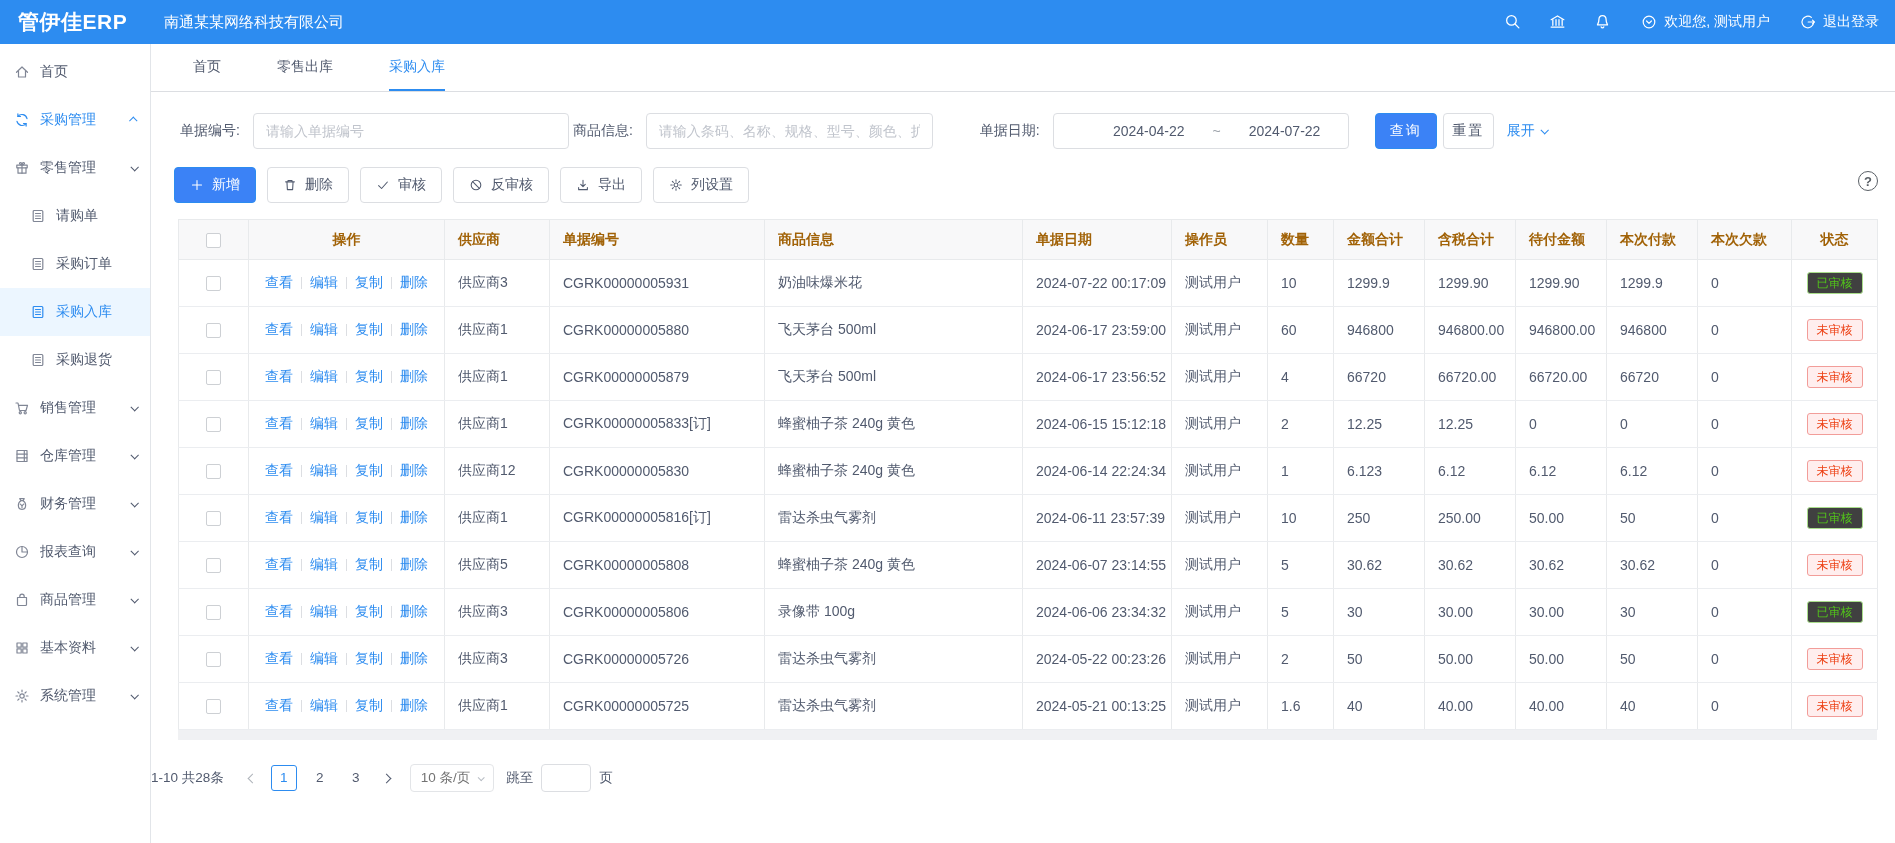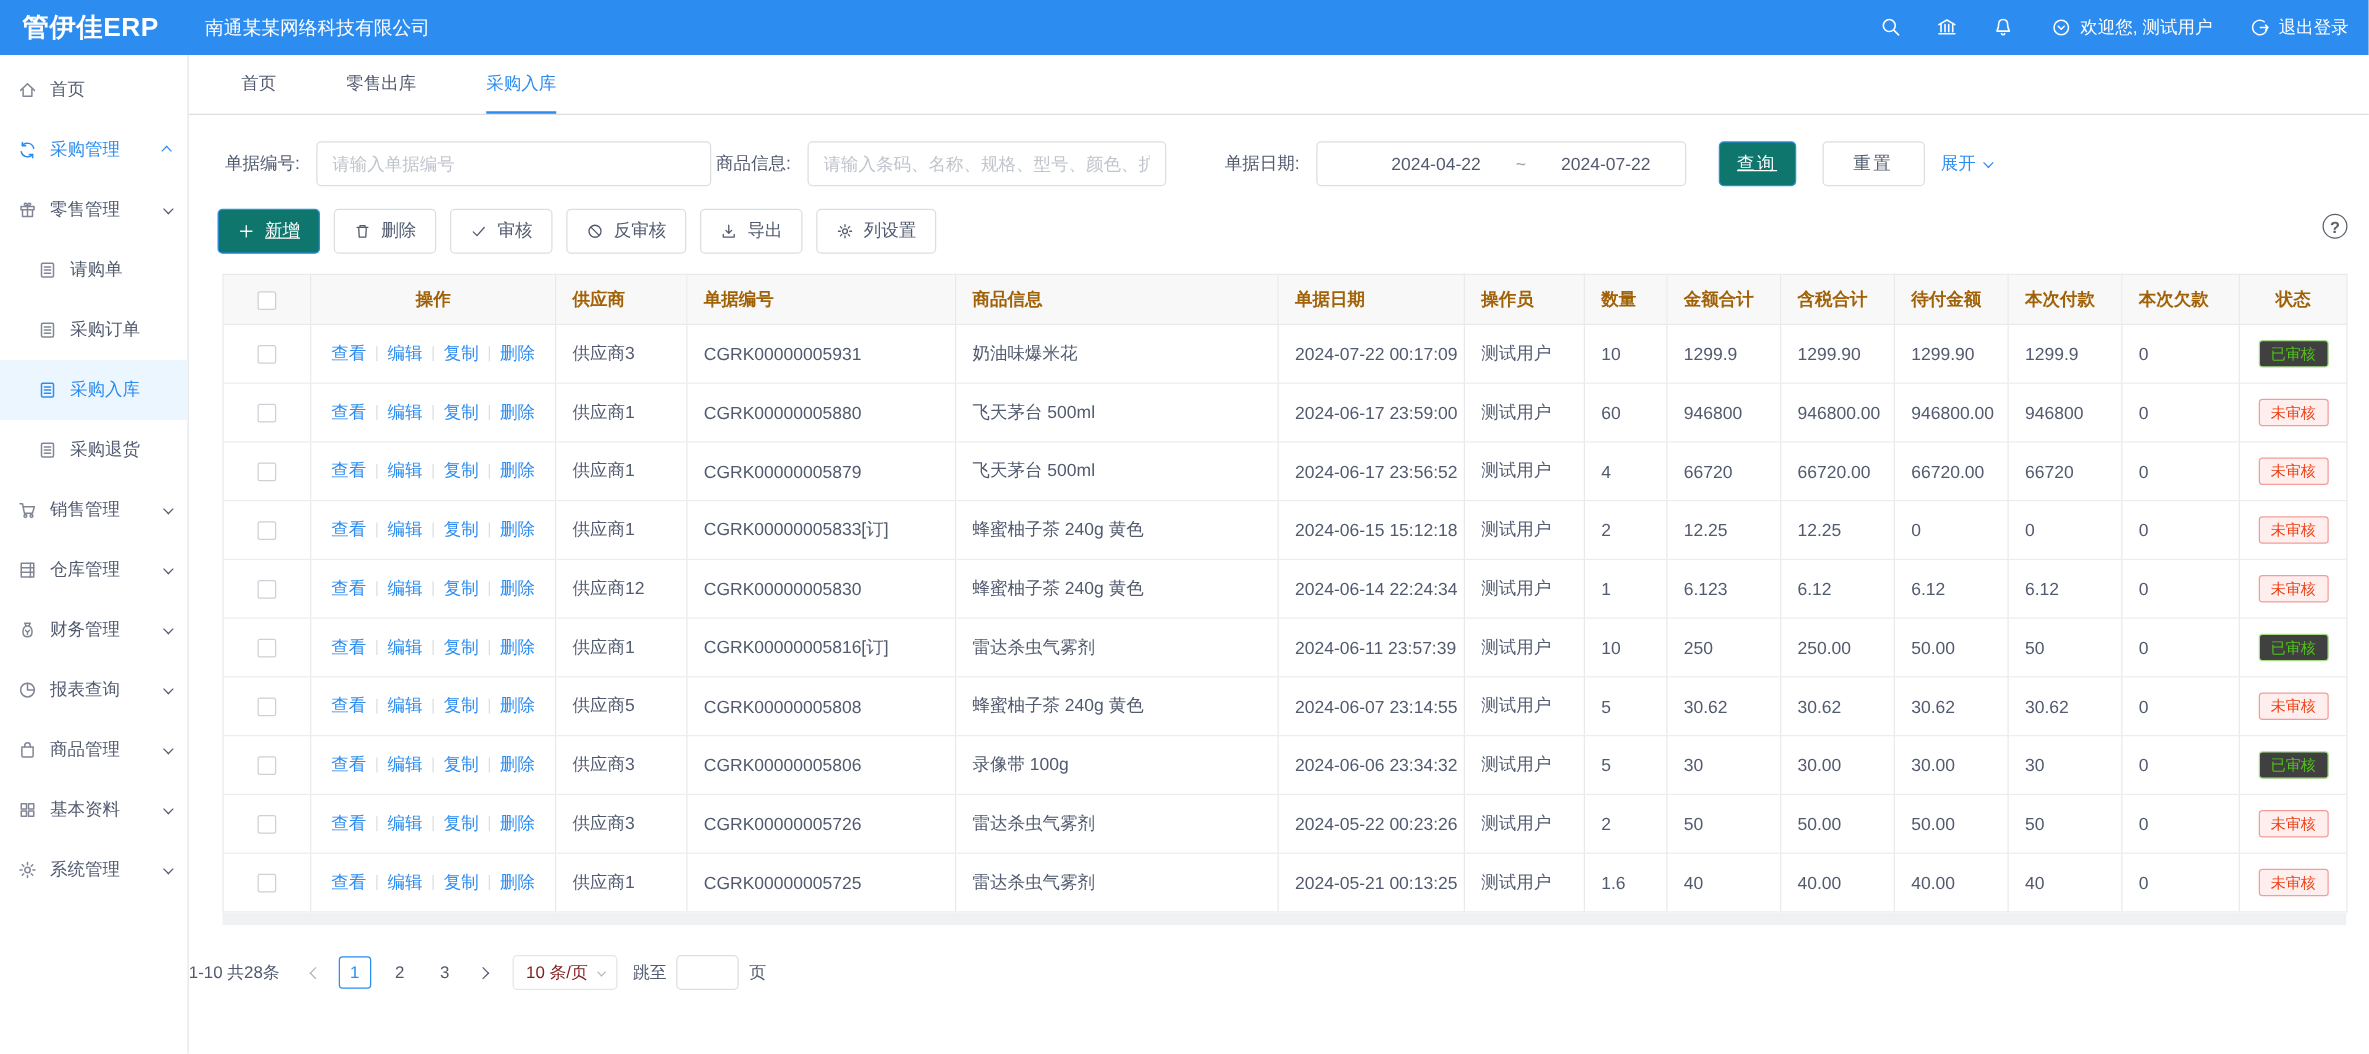--- a/index.html
+++ b/index.html
@@ -45,23 +45,23 @@
   .page { position:relative; flex:1; }
   .filter-row { display:flex; align-items:center; margin-top:21px; padding-left:29px; }
   .f-label { margin-right:13px; white-space:nowrap; }
   .f-input { height:36px; border:1px solid #dcdee2; border-radius:4px; padding:0 12px; font-size:14px; color:#515a6e; outline:none; font-family:inherit; }
   .f-input::placeholder { color:#c0c4cc; }
   .in-orderno { width:316px; }
   .in-product { width:287px; margin-right:47px; }
   .lbl2 { margin-left:4px; }
   .datebox { width:296px; height:36px; border:1px solid #dcdee2; border-radius:4px; display:flex; align-items:center; justify-content:center; gap:28px; cursor:pointer;padding-left:32px; }
   .btn { height:36px; border-radius:4px; border:1px solid #dcdee2; background:#fff; color:#515a6e; font-size:14px; cursor:pointer; font-family:inherit; }
-  .btn-primary { background:#0f766e; border-color:#2d8cf0; color:#fff;text-decoration:underline; }
+  .btn-primary { background:#3b82f6; border-color:#2d8cf0; color:#fff; }
   .btn-search { width:62px; margin-left:26px; letter-spacing:2px; }
-  .btn-reset { width:82px; margin-left:21px; letter-spacing:2px; }
+  .btn-reset { width:51px; margin-left:6px; letter-spacing:2px; }
   .expand-link { color:#2d8cf0; margin-left:13px; display:flex; align-items:center; gap:6px; cursor:pointer; }
   .expand-link .chev { width:6px; height:6px; }
 
   
   .toolbar { display:flex; align-items:center; margin-top:18px; padding-left:23px; padding-right:18px; }
   .tbtn { display:inline-flex; align-items:center; gap:8px; padding:0 15px; height:36px; margin-right:11px; }
   .tbtn .svgi { width:14px; height:14px; }
   .help-circle { margin-left:auto; width:20px; height:20px; border:1.6px solid #5a6066; border-radius:50%; color:#5a6066;
     font-size:13px; font-weight:bold; display:flex; align-items:center; justify-content:center; cursor:pointer; margin-top:-8px; }
 
@@ -84,21 +84,21 @@
   .scroll-strip { width:1699px; height:10px; background:#f0f1f3; margin-left:27px; }
 
   
   .pager { display:flex; align-items:center; justify-content:flex-start; margin-top:24px; padding-right:18px; font-size:13.5px; color:#515a6e; }
   .pg-summary { margin-right:16px; }
   .pg-arrow { width:26px; height:26px; display:flex; align-items:center; justify-content:center; cursor:pointer; color:#aeb3ba; }
   .pg-arrow.next { color:#515a6e; }
   .pg-num { min-width:26px; height:26px; line-height:26px; text-align:center; margin:0 5px; cursor:pointer; border-radius:3px; }
   .pg-num.current { border:1px solid #2d8cf0; color:#2d8cf0; line-height:24px; }
   .pg-size { height:28px; border:1px solid #e3e5e8; border-radius:4px; display:flex; align-items:center; gap:8px;
-    padding:0 10px; margin-left:10px; color:#7f1d1d; cursor:pointer; }
+    padding:0 10px; margin-left:10px; color:#737373; cursor:pointer; }
   .pg-size .chev { width:5px; height:5px; color:#b8bdc4; }
   .pg-jump { margin-left:12px; }
   .pg-input { width:50px; height:28px; border:1px solid #dcdee2; border-radius:4px; margin:0 8px; outline:none; padding:0 6px; font-family:inherit; }
 </style>
 </head>
 <body>
 
 <div class="topbar">
   <div class="logo">管伊佳ERP</div>
   <div class="company">南通某某网络科技有限公司</div>

